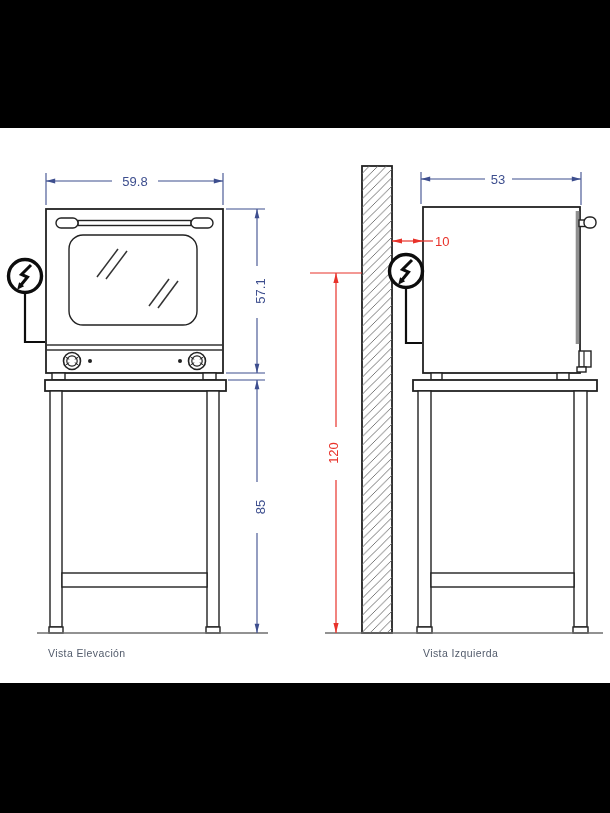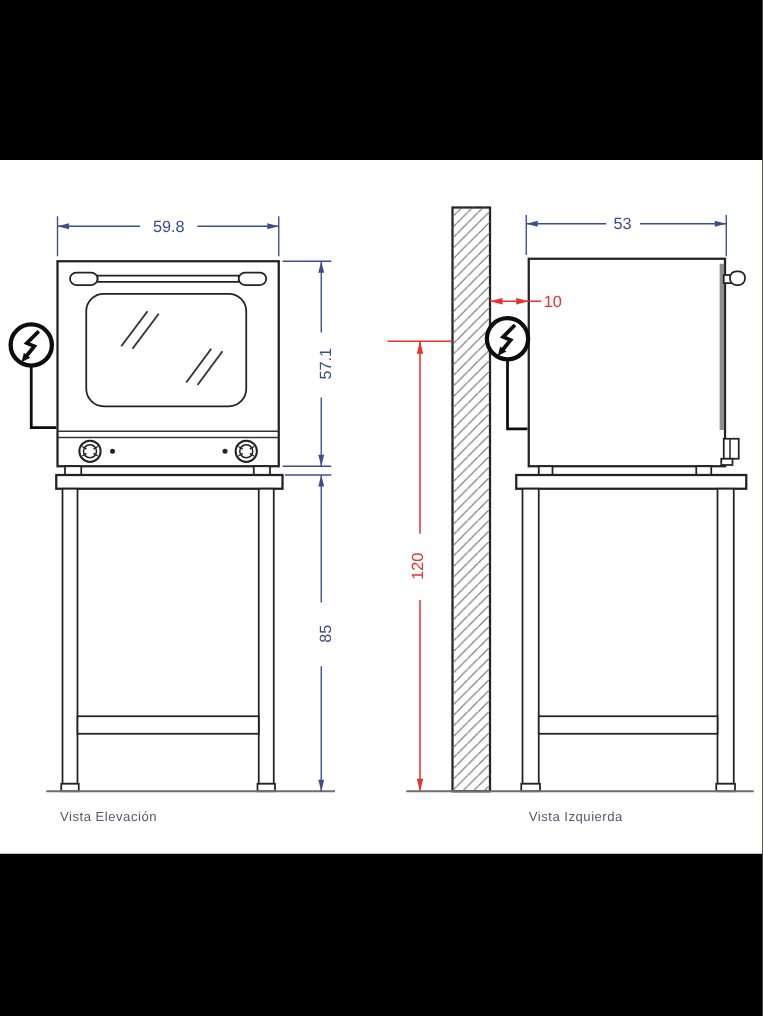--- a/index.html
+++ b/index.html
@@ -1,16 +1,16 @@
 <!DOCTYPE html>
 <html><head>
 <meta charset="utf-8">
 <style>
   html,body{margin:0;padding:0;background:#000;}
-  .stage{position:relative;width:610px;height:813px;background:#a16207;overflow:hidden;
+  .stage{position:relative;width:610px;height:813px;background:#737373;overflow:hidden;
          font-family:"Liberation Sans", sans-serif;}
   svg{position:absolute;left:0;top:0;display:block;}
   .lnth {stroke:#333;fill:none;stroke-width:1.3;}
   .fw   {fill:#fff;stroke:#222;stroke-width:1.8;}
   .fwth {fill:#fff;stroke:#222;stroke-width:1.4;}
   .dimB {stroke:#3d4e8e;stroke-width:1.1;fill:none;}
   .dimR {stroke:#e8322a;stroke-width:1.2;fill:none;}
   .txtB {fill:#3d4e8e;font-size:13px;font-family:"Liberation Sans",sans-serif;}
   .txtR {fill:#e8322a;font-size:13px;font-family:"Liberation Sans",sans-serif;}
   .cap  {fill:#525b6b;font-size:10.5px;letter-spacing:.4px;font-family:"Liberation Sans",sans-serif;}

